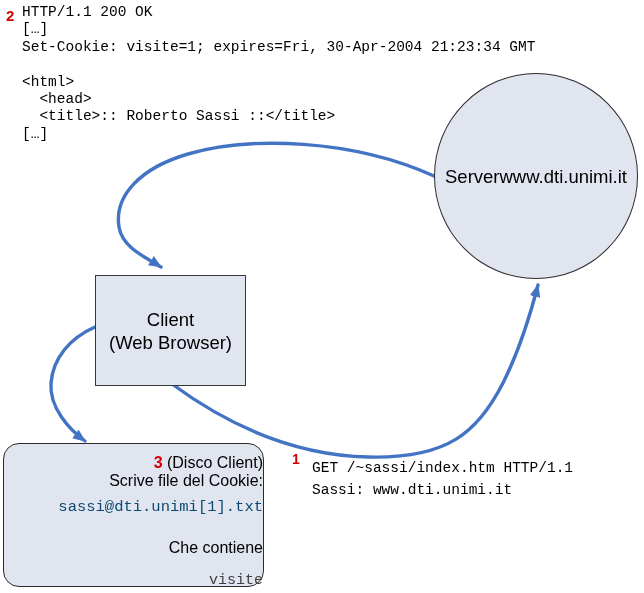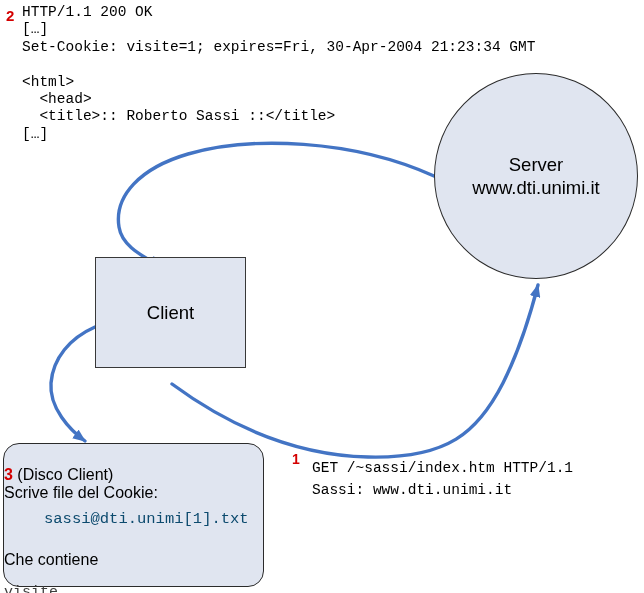--- a/index.html
+++ b/index.html
@@ -27,41 +27,41 @@
   }
   #step2-label { left: 6px; top: 7px; font-size: 15px; }
   #step1-label { left: 292px; top: 451px; font-size: 14px; }
   
   #server-circle {
     position: absolute; left: 434px; top: 73px; width: 204px; height: 206px;
     border-radius: 50%;
     background: #e0e5f0;
     border: 1px solid #2b2b2b;
     box-sizing: border-box;
-    display: flex; flex-direction: column; align-items: center; justify-content: center;
+    display: flex; flex-direction: row; align-items: center; justify-content: center;
     font-size: 18.5px; line-height: 23px; color: #000; text-align: center;
   }
   
   #client-box {
-    position: absolute; left: 95px; top: 257px; width: 151px; height: 111px;
+    position: absolute; left: 95px; top: 275px; width: 151px; height: 111px;
     background: #e0e5f0;
     border: 1.5px solid #383838;
     box-sizing: border-box;
     display: flex; flex-direction: column; align-items: center; justify-content: center;
     font-size: 18.5px; line-height: 23px; color: #000; text-align: center;
   }
   
   #disk-box {
     position: absolute; left: 3px; top: 443px; width: 261px; height: 144px;
     background: #e0e5f0;
     border: 1.5px solid #2b2b2b;
     border-radius: 16px;
     box-sizing: border-box;
-    padding-top: 22px;
-    text-align: left; color: #000; font-size: 16px;
+    padding-top: 10px;
+    text-align: right; color: #000; font-size: 16px;
   }
   .disk-row { line-height: 18px; white-space: pre; }
   #disk-filename {
     margin-top: 9px;
     font-family: "Liberation Mono", "DejaVu Sans Mono", monospace;
     font-size: 15.5px; color: #0c4a6e; line-height: 17px; margin-left: 40px;
   }
   #disk-contains { margin-top: 23px; }
   .disk-mono {
     font-family: "Liberation Mono", "DejaVu Sans Mono", monospace;
@@ -101,20 +101,21 @@
   <div class="code-line">[…]</div>
 </div>
 
 <div id="server-circle">
   <div>Server</div>
   <div>www.dti.unimi.it</div>
 </div>
 
 <div id="client-box">
   <div>Client</div>
+  <div>(Web Browser)</div>
 </div>
 
 <div id="disk-box">
   <div class="disk-row"><span class="step-label" style="position:static;font-size:16px">3</span><span> </span><span>(Disco Client)</span></div>
   <div class="disk-row">Scrive file del Cookie:</div>
   <div id="disk-filename" class="disk-row">sassi@dti.unimi[1].txt</div>
   <div id="disk-contains" class="disk-row">Che contiene</div>
   <div class="disk-mono">visite</div>
   <div class="disk-mono">1</div>
 </div>

